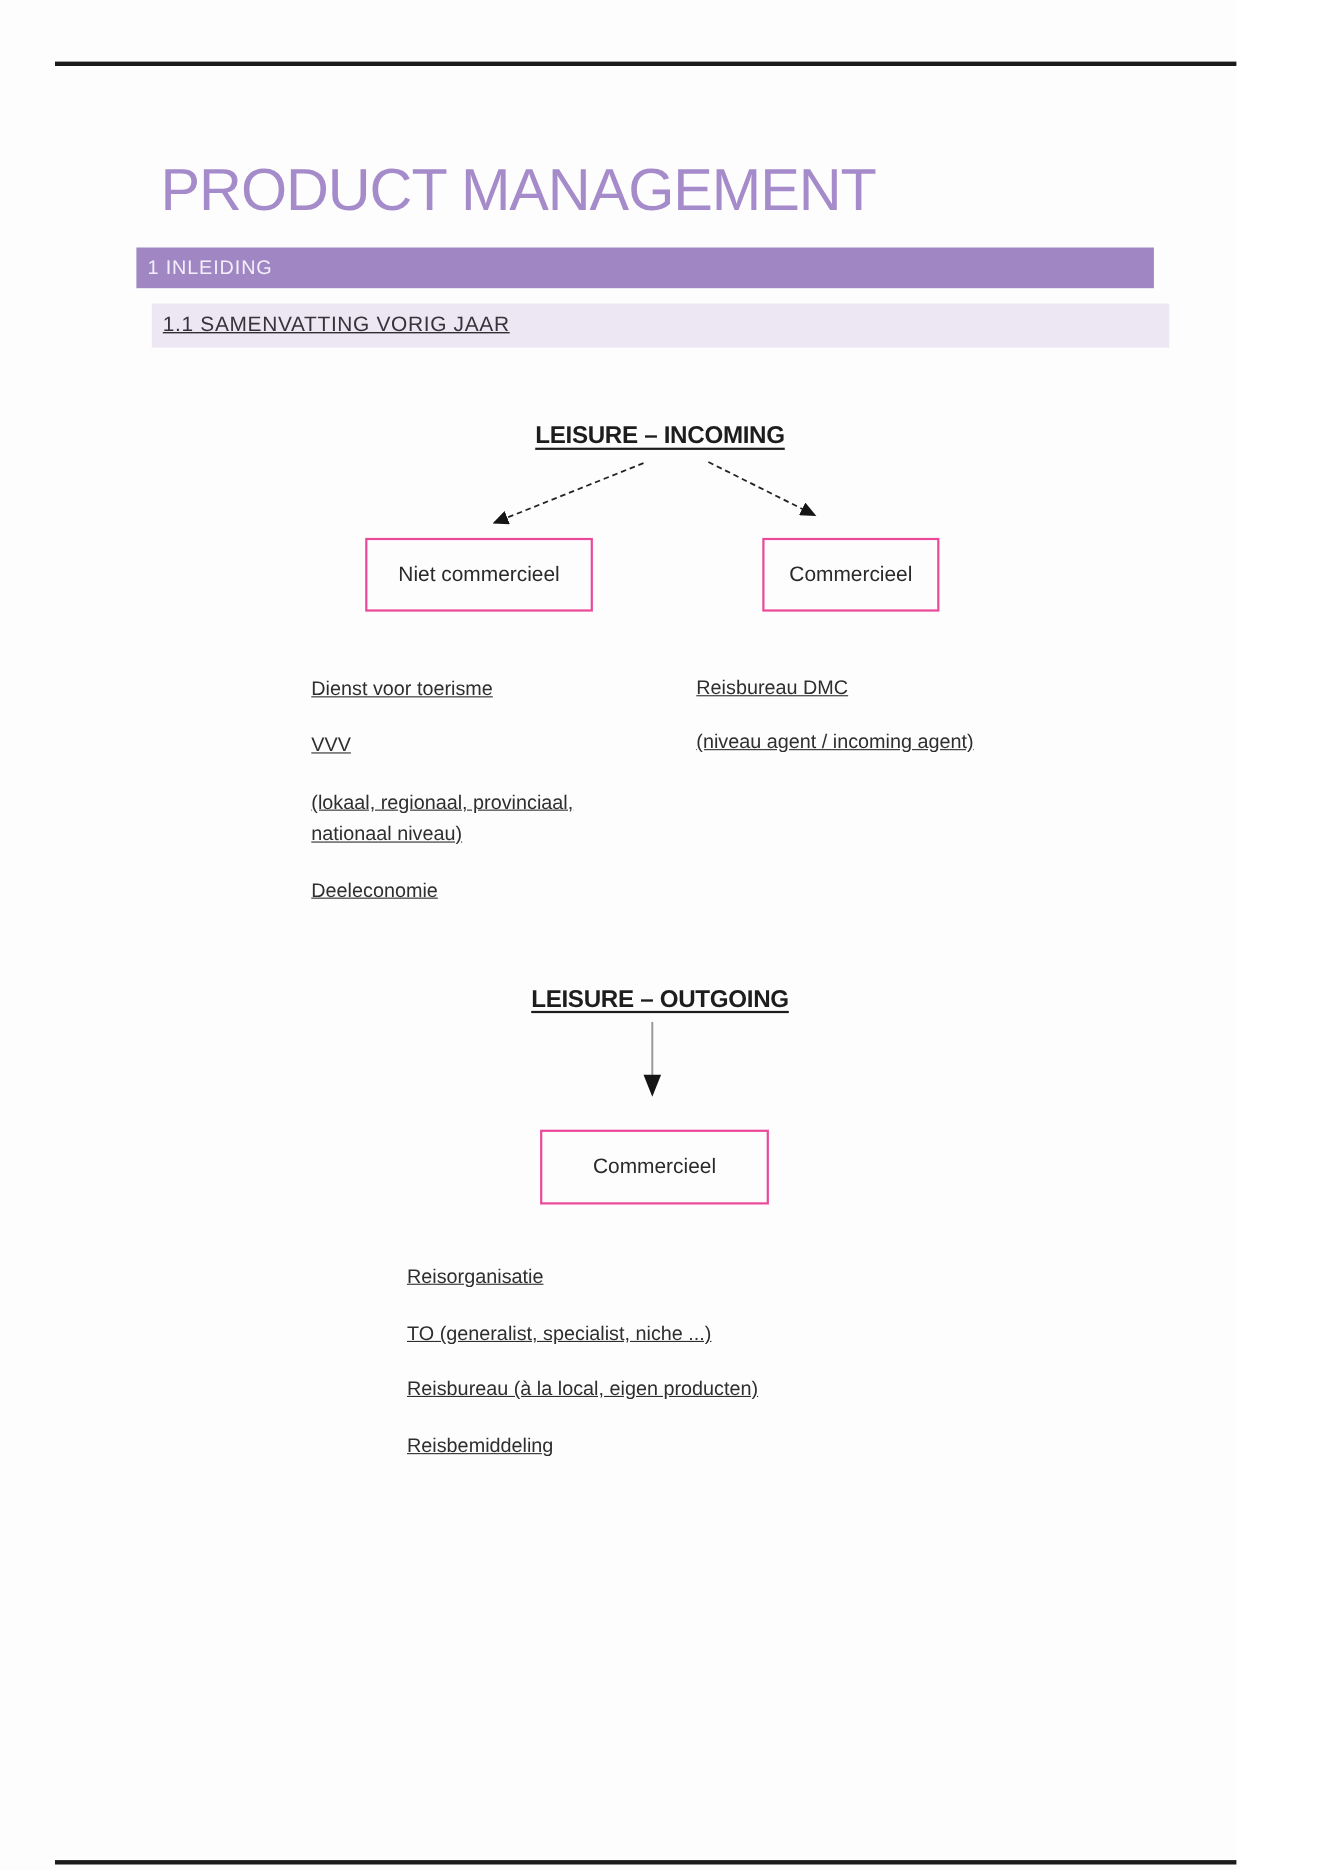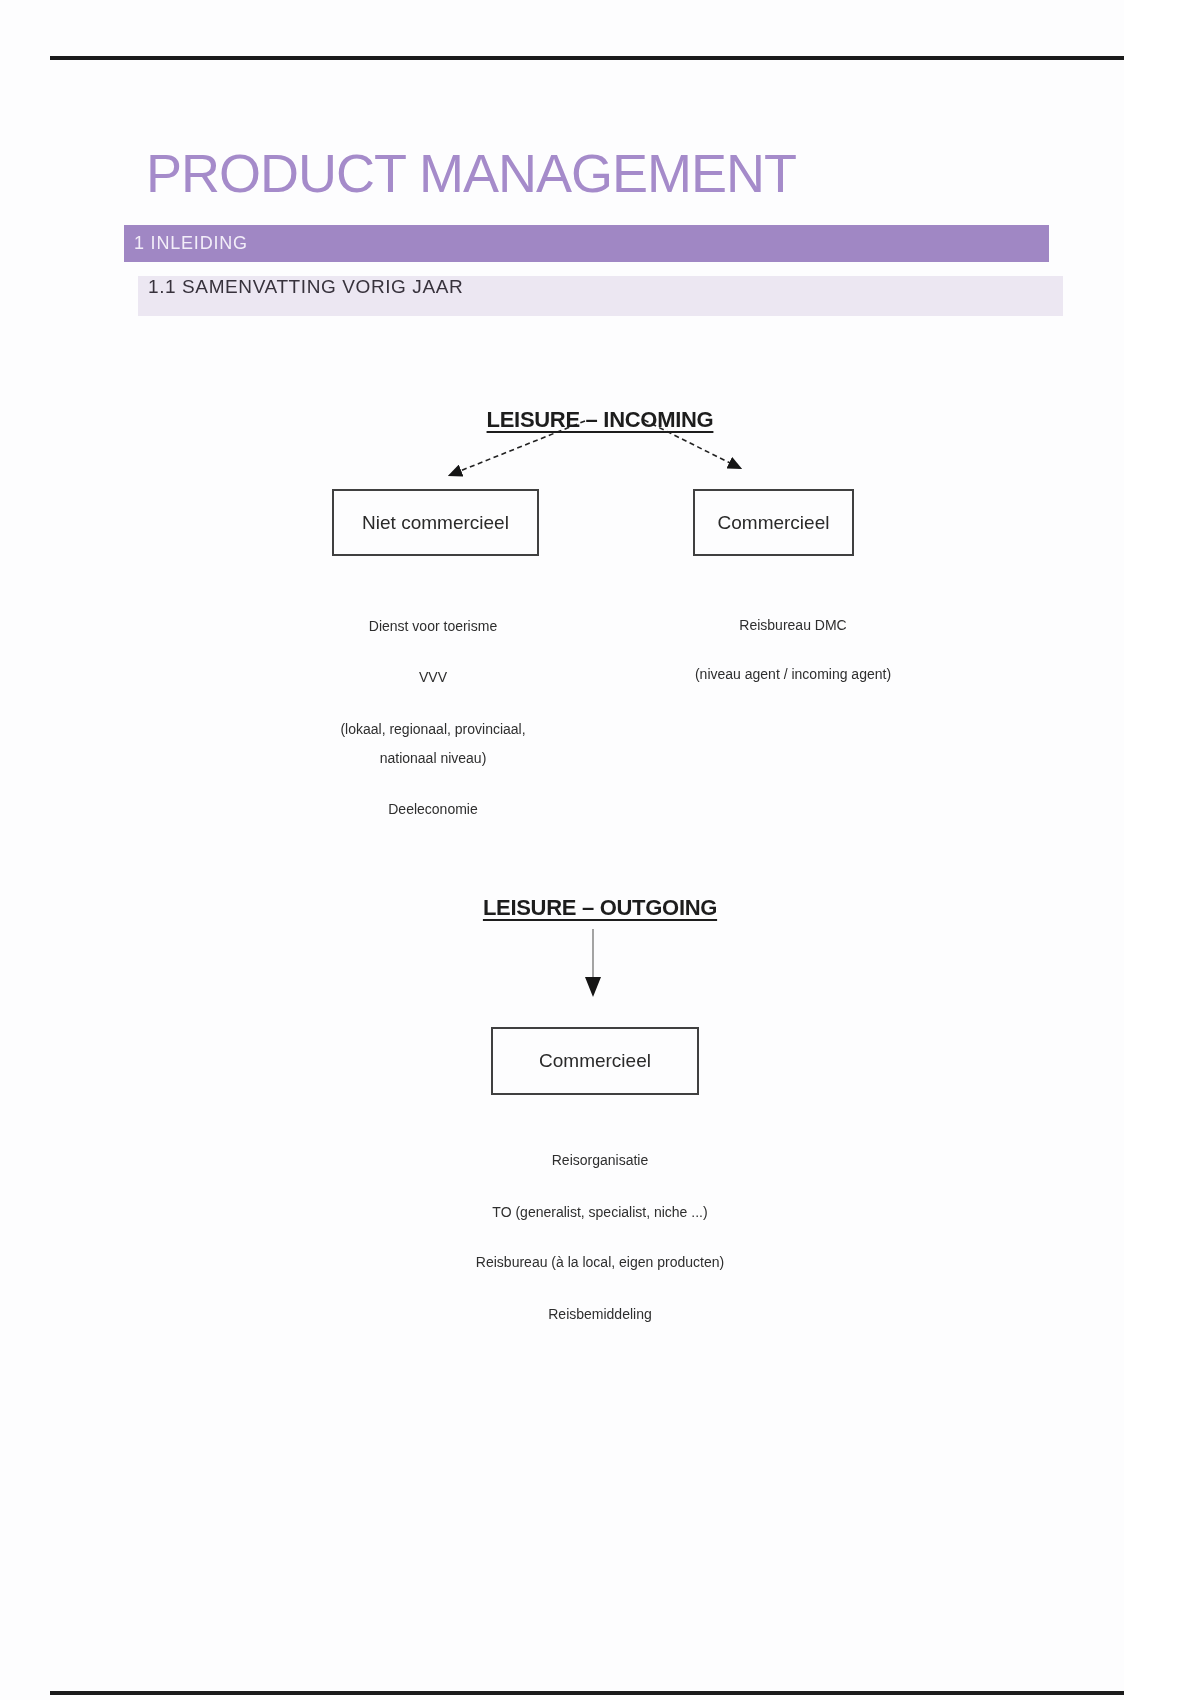--- a/index.html
+++ b/index.html
@@ -56,20 +56,22 @@
   }
 
   .subsection-bar {
     position: absolute;
     left: 138px;
     top: 276px;
     width: 925px;
     height: 40px;
     background: var(--subsection-bg, #ece7f2);
     display: flex;
+    align-items: center;
+    text-decoration: underline;
   }
   .subsection-bar .bar-text {
     padding-left: 10px;
     font-size: 19px;
     letter-spacing: 0.6px;
     color: var(--subsection-text, #37323c);
   }
 
   .diagram-heading {
     position: absolute;
@@ -78,44 +80,44 @@
     text-align: center;
     font-size: 22px;
     font-weight: bold;
     letter-spacing: -0.3px;
     color: #1d1d1d;
     text-decoration: underline;
     text-decoration-thickness: 2px;
     text-underline-offset: 4px;
     white-space: nowrap;
   }
-  .heading-incoming { top: 383px; margin-top: 24px; }
+  .heading-incoming { top: 383px; }
   .heading-outgoing { top: 895px; }
 
   .diag-box {
     position: absolute;
-    border: 2px solid #404040;
+    border: 2px solid #ec4899;
     background: #fdfdfe;
     display: flex;
     align-items: center;
     justify-content: center;
     font-size: 19px;
     color: #2a2a2a;
   }
   .box-niet { left: 332px; top: 489px; width: 203px; height: 63px; }
   .box-comm-in { left: 693px; top: 489px; width: 157px; height: 63px; }
   .box-comm-out { left: 491px; top: 1027px; width: 204px; height: 64px; }
 
   .diag-item {
     position: absolute;
-    text-align: center;
-    font-size: 14px;
+    font-size: 18px;
     line-height: 29px;
     color: var(--body-text, #2e2e2e);
     white-space: pre-line;
+    text-decoration: underline;
   }
   .col-left  { left: 283px; width: 300px; }
   .col-right { left: 633px; width: 320px; }
   .col-mid   { left: 370px; width: 460px; }
 
   .arrows {
     position: absolute;
     left: 0;
     top: 0;
     pointer-events: none;

